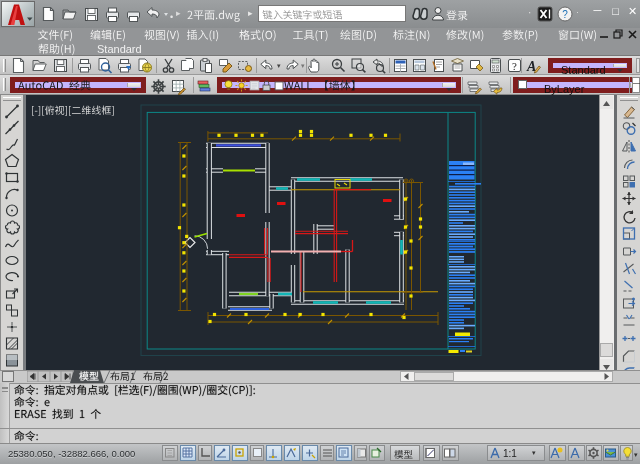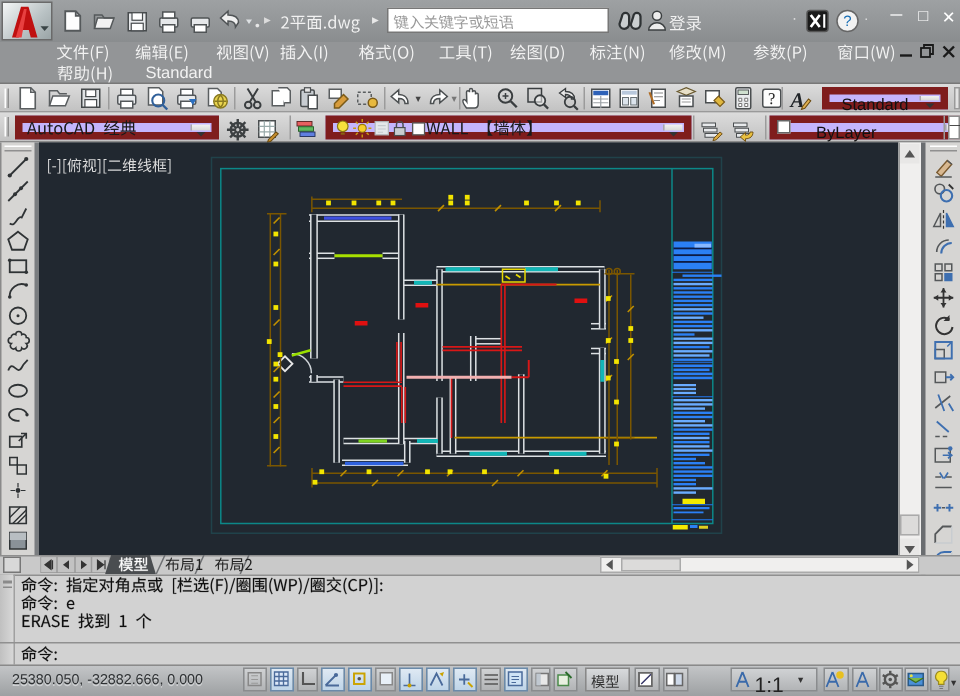--- a/index.html
+++ b/index.html
@@ -752,21 +752,21 @@
       <rect x="2" y="2.5" width="8.5" height="9" fill="none" stroke="#666"></rect>
     </svg></div>
 <div class="abs" style="left:442px;top:445px;width:17px;height:16px;background:linear-gradient(#d0d2d4,#b2b4b6);border:1px solid #8a8c8e"><svg width="15" height="14" viewBox="0 0 15 14">
       <rect x="1.5" y="3" width="5" height="8" fill="#fff" stroke="#666"></rect>
       <rect x="7" y="3" width="5" height="8" fill="#cdd8e8" stroke="#666"></rect>
     </svg></div>
 <div class="abs" style="left:487px;top:445px;width:58px;height:16px;background:linear-gradient(#d0d2d4,#b2b4b6);border:1px solid #8a8c8e"></div>
 <svg class="abs" style="left:489px;top:446px" width="13" height="14" viewBox="0 0 13 14">
     <path d="M6 2 L10 12 M6 2 L2 12 M3.5 8.5 h5" stroke="#3a6aaa" stroke-width="1.3" fill="none"></path>
   </svg>
-<div class="abs" style="left:503px;top:448px;font-size:14px;color:#222">1:1</div>
+<div class="abs" style="left:503px;top:448px;font-size:10px;color:#222">1:1</div>
 <div class="abs" style="left:532px;top:449px;font-size:7px;color:#333">▾</div>
 <div class="abs" style="left:549px;top:445px;width:17px;height:16px;background:linear-gradient(#d0d2d4,#b2b4b6);border:1px solid #8a8c8e"><svg width="15" height="14" viewBox="0 0 15 14">
       <path d="M5 2 L9 12 M5 2 L1 12 M2.5 8.5 h5" stroke="#3a6aaa" stroke-width="1.2" fill="none"></path>
       <circle cx="10" cy="4" r="2.5" fill="#e8c020"></circle>
     </svg></div>
 <div class="abs" style="left:568px;top:445px;width:17px;height:16px;background:linear-gradient(#d0d2d4,#b2b4b6);border:1px solid #8a8c8e"><svg width="15" height="14" viewBox="0 0 15 14">
       <path d="M6 2 L10 12 M6 2 L2 12 M3.5 8.5 h5" stroke="#3a6aaa" stroke-width="1.2" fill="none"></path>
     </svg></div>
 <div class="abs" style="left:586px;top:445px;width:16px;height:16px;background:linear-gradient(#d0d2d4,#b2b4b6);border:1px solid #8a8c8e"><svg width="14" height="14" viewBox="0 0 14 14">
       <circle cx="6.5" cy="7" r="3.6" fill="none" stroke="#555" stroke-width="1.6"></circle>

